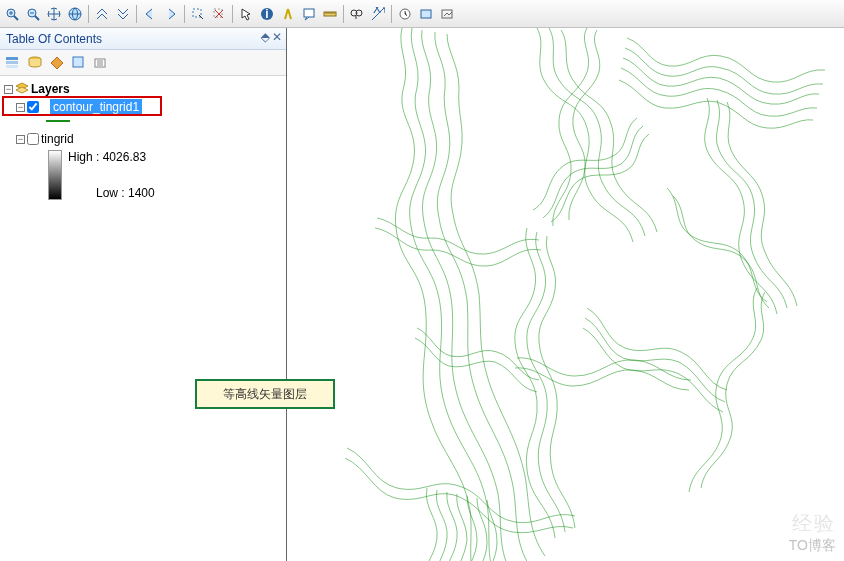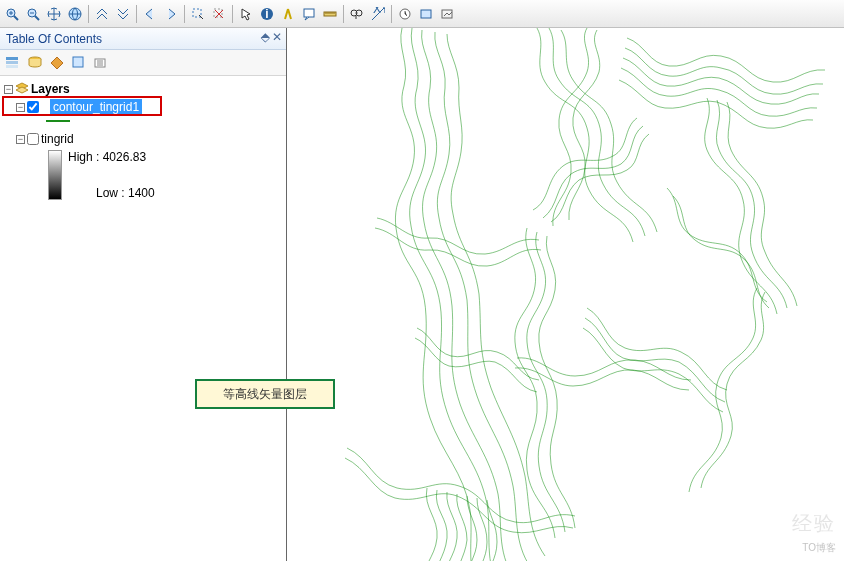--- a/index.html
+++ b/index.html
@@ -26,21 +26,21 @@
 .hlbox { position:absolute; border:2px solid #d40000; left:2px; top:96px; width:160px; height:20px; pointer-events:none; }
 .gradient { width: 14px; height: 50px; background: linear-gradient(#fff,#000); border:1px solid #999; margin-left:46px; margin-top:2px; }
 .swatch { width:24px; height:2px; background:#1a8c1a; margin-left:44px; margin-top:4px; }
 
 .mapview { flex: 1; position: relative; background: #fff; overflow:hidden; }
 .contours { position:absolute; inset:0; }
 .contours path { stroke:#0a8a0a; stroke-width:0.5; fill:none; }
 
 .annotation { position:absolute; left:195px; top:370px; width:140px; height:30px; background:#fff8d6; border:2px solid #15803d; display:flex; align-items:center; justify-content:center; color:#333; font-size:13px; z-index:5;margin-top:9px; }
 
-.watermark { position:absolute; right:8px; bottom:6px; color:rgba(120,120,120,.45); font-size:10px; z-index:6; }
+.watermark { position:absolute; right:8px; bottom:6px; color:rgba(120,120,120,.45); font-size:14px; z-index:6; }
 .watermark2 { position:absolute; right:8px; bottom:24px; color:rgba(150,150,150,.25); font-size:20px; letter-spacing:2px; z-index:6;text-align:center; }
 </style>
 </head>
 <body>
 
 <div class="toolbar">
   <div class="tbtn">
       <svg width="14" height="14">
         <circle cx="6" cy="6" r="4" stroke="#2a63a0" fill="#cfe6ff" stroke-width="1"></circle>
         <line x1="9" y1="9" x2="13" y2="13" stroke="#2a63a0" stroke-width="2"></line>

